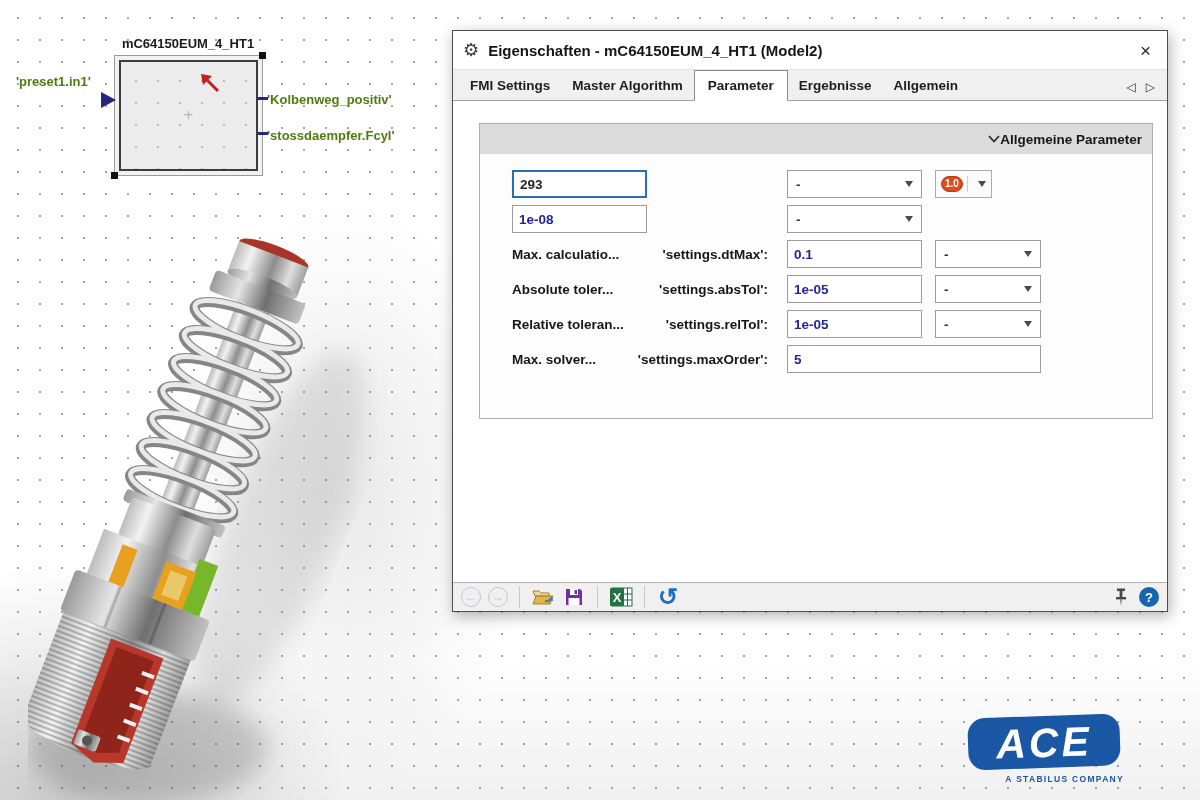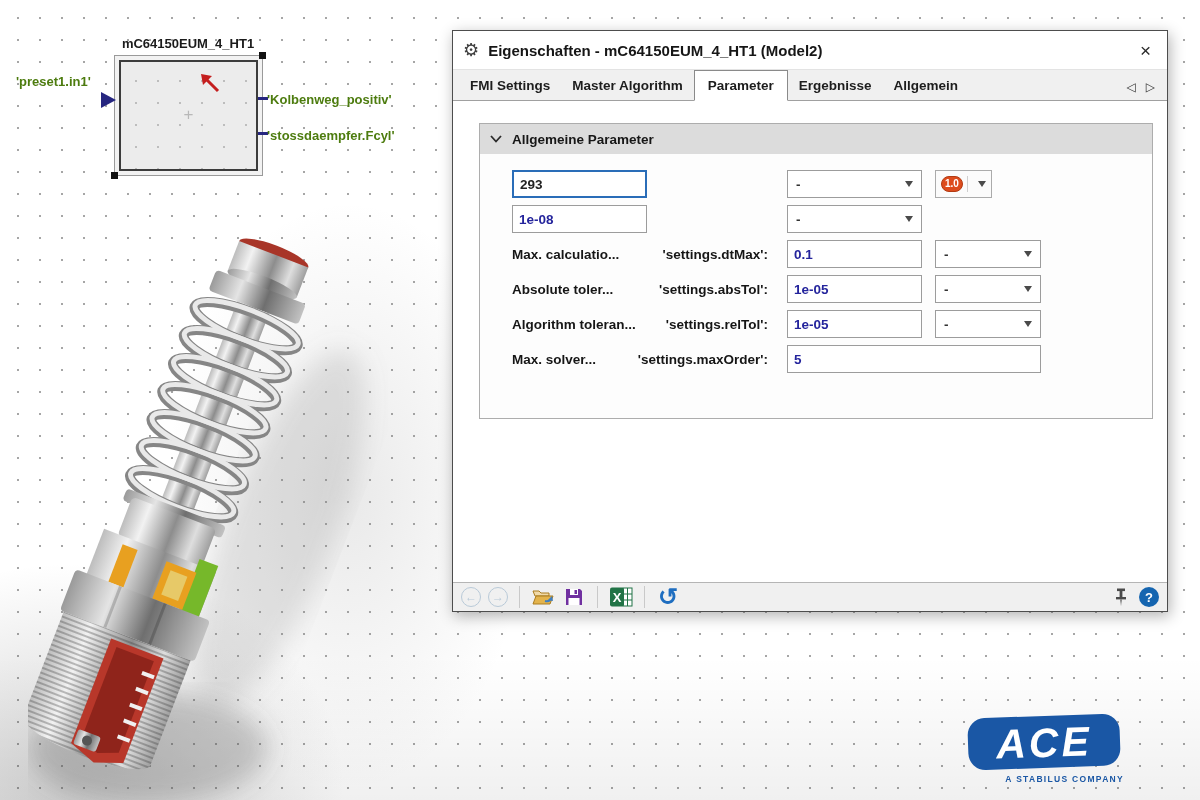--- a/index.html
+++ b/index.html
@@ -55,21 +55,21 @@
     border-bottom:1px solid #a0a0a0; display:flex; align-items:flex-end; padding:0 6px;}
   .tab{font-size:13.5px; font-weight:bold; color:#1d1d1d; padding:0 11px; line-height:26px; margin-bottom:1px;}
   .tab.active{background:#fff; border:1px solid #8a8a8a; border-bottom:1px solid #fff;
     margin-bottom:-1px; line-height:29px; z-index:2; padding:0 13px;}
   .tab-scroll{margin-left:auto; display:flex; gap:10px; padding:0 6px 6px 0;
     font-size:12px; color:#333;}
   .dlg-body{flex:1; position:relative; background:#fff;}
   .gbox{position:absolute; left:26px; top:22px; width:674px; height:296px;
     border:1px solid #adadad; background:#fdfdfd;}
   .gbox-header{height:30px; background:#dcdcdc; display:flex; align-items:center;
-    padding:0 10px; gap:10px;}
+    padding:0 10px; justify-content:flex-end;}
   .gbox-title{font-size:13.5px; font-weight:bold; color:#171717;}
   .rows{padding:16px 0 0 32px;}
   .prow{display:grid; grid-template-columns:262px 135px 106px 57px; column-gap:13px;
     align-items:center; height:28px; margin-bottom:7px;}
   .plabel{display:flex; justify-content:space-between; font-size:13.5px; font-weight:bold;
     color:#161616; padding-right:6px; white-space:nowrap;}
   .pinput{height:28px; border:1px solid #9c9c9c; background:#fff; padding:0 6px;
     font-family:"Liberation Sans",sans-serif; font-size:13.5px; font-weight:bold;
     color:#24249c; width:135px; outline:none;}
   .pinput.focused{border:2px solid #2a6db8; color:#222;}
@@ -270,21 +270,21 @@
             <span>'settings.absTol':</span>
           </div>
           <input class="pinput" spellcheck="false" value="1e-05" style="">
           <div class="pdrop">
             <span>-</span>
             <span class="caret-down"></span>
           </div>
         </div>
         <div class="prow">
           <div class="plabel">
-            <span>Algorithm toleran...</span>
+            <span>Relative toleran...</span>
             <span>'settings.relTol':</span>
           </div>
           <input class="pinput" spellcheck="false" value="1e-05" style="">
           <div class="pdrop">
             <span>-</span>
             <span class="caret-down"></span>
           </div>
         </div>
         <div class="prow">
           <div class="plabel">

